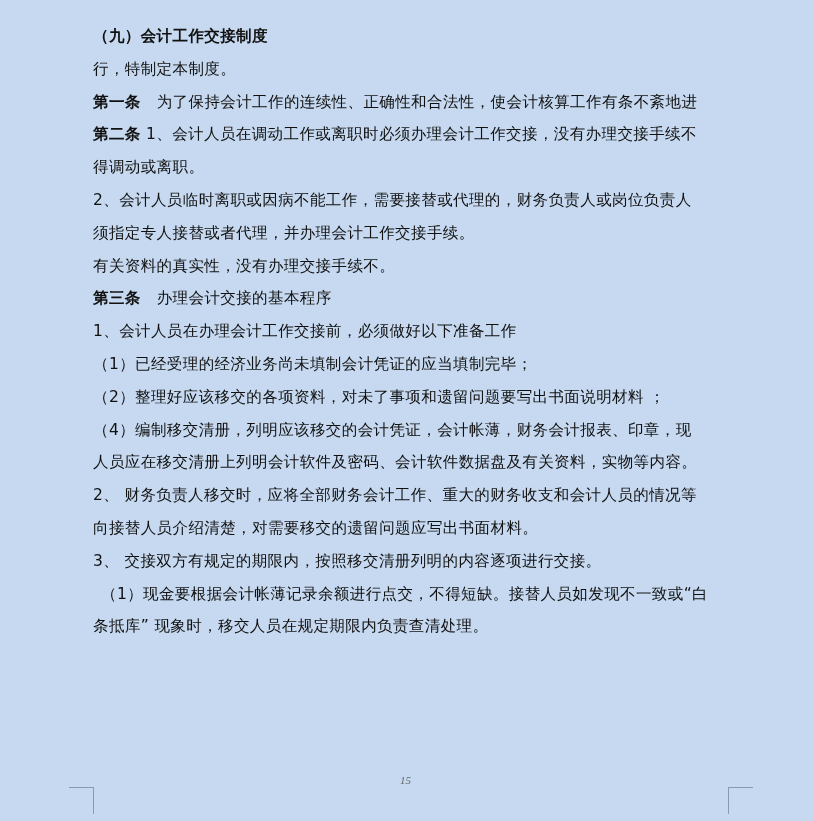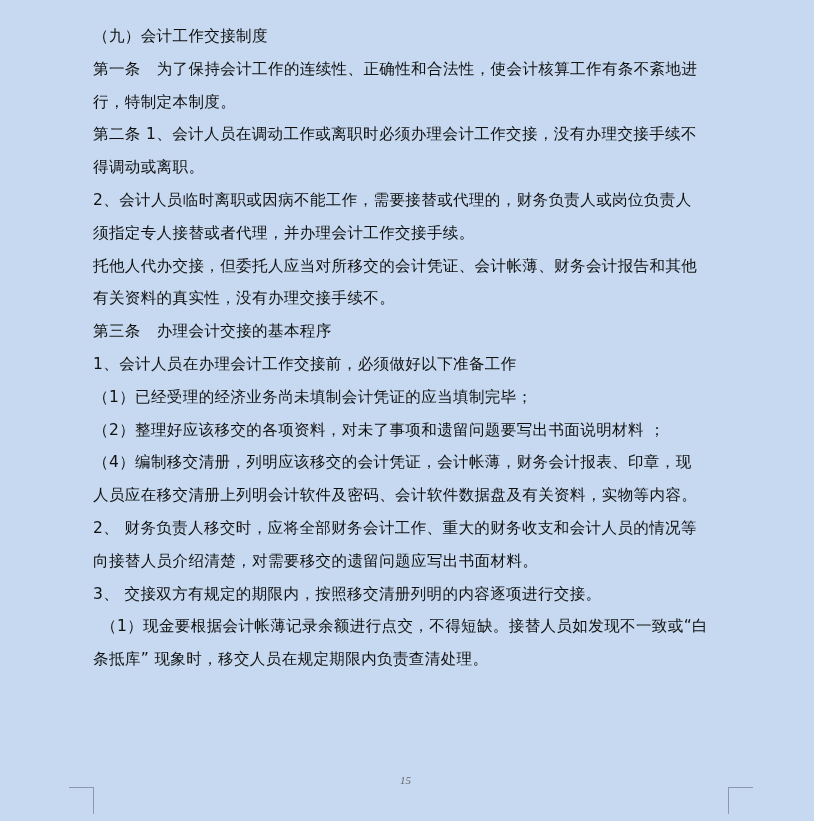--- a/index.html
+++ b/index.html
@@ -29,21 +29,21 @@
       width: 640px;
     }
     .line {
       height: 32.8px;
       line-height: 32.8px;
       font-size: 15.5px;
       white-space: nowrap;
       letter-spacing: 0.4px;
     }
     .bold {
-      font-weight: normal;
+      font-weight: bold;
     }
     .indent {
       padding-left: 8px;
     }
     .gap {
       display: inline-block;
       width: 16px;
     }
     .page-number {
       position: absolute;
@@ -79,32 +79,31 @@
     }
   </style>
 </head>
 <body>
 
 <div class="page">
   <div class="body-text">
 
     <div class="line bold">（九）会计工作交接制度</div>
 
+    <div class="line">行，特制定本制度。</div>
     <div class="line">
       <span class="bold">第一条</span><span class="gap"></span><span>为了保持会计工作的连续性、正确性和合法性，使会计核算工作有条不紊地进</span>
     </div>
-    <div class="line">行，特制定本制度。</div>
 
     <div class="line">
       <span class="bold">第二条</span><span> 1、会计人员在调动工作或离职时必须办理会计工作交接，没有办理交接手续不</span>
     </div>
     <div class="line">得调动或离职。</div>
     <div class="line">2、会计人员临时离职或因病不能工作，需要接替或代理的，财务负责人或岗位负责人</div>
     <div class="line">须指定专人接替或者代理，并办理会计工作交接手续。</div>
-    <div class="line">托他人代办交接，但委托人应当对所移交的会计凭证、会计帐薄、财务会计报告和其他</div>
     <div class="line">有关资料的真实性，没有办理交接手续不。</div>
 
     <div class="line">
       <span class="bold">第三条</span><span class="gap"></span><span>办理会计交接的基本程序</span>
     </div>
     <div class="line">1、会计人员在办理会计工作交接前，必须做好以下准备工作</div>
     <div class="line">（1）已经受理的经济业务尚未填制会计凭证的应当填制完毕；</div>
     <div class="line">（2）整理好应该移交的各项资料，对未了事项和遗留问题要写出书面说明材料 ；</div>
     <div class="line">（4）编制移交清册，列明应该移交的会计凭证，会计帐薄，财务会计报表、印章，现</div>
     <div class="line">人员应在移交清册上列明会计软件及密码、会计软件数据盘及有关资料，实物等内容。</div>

